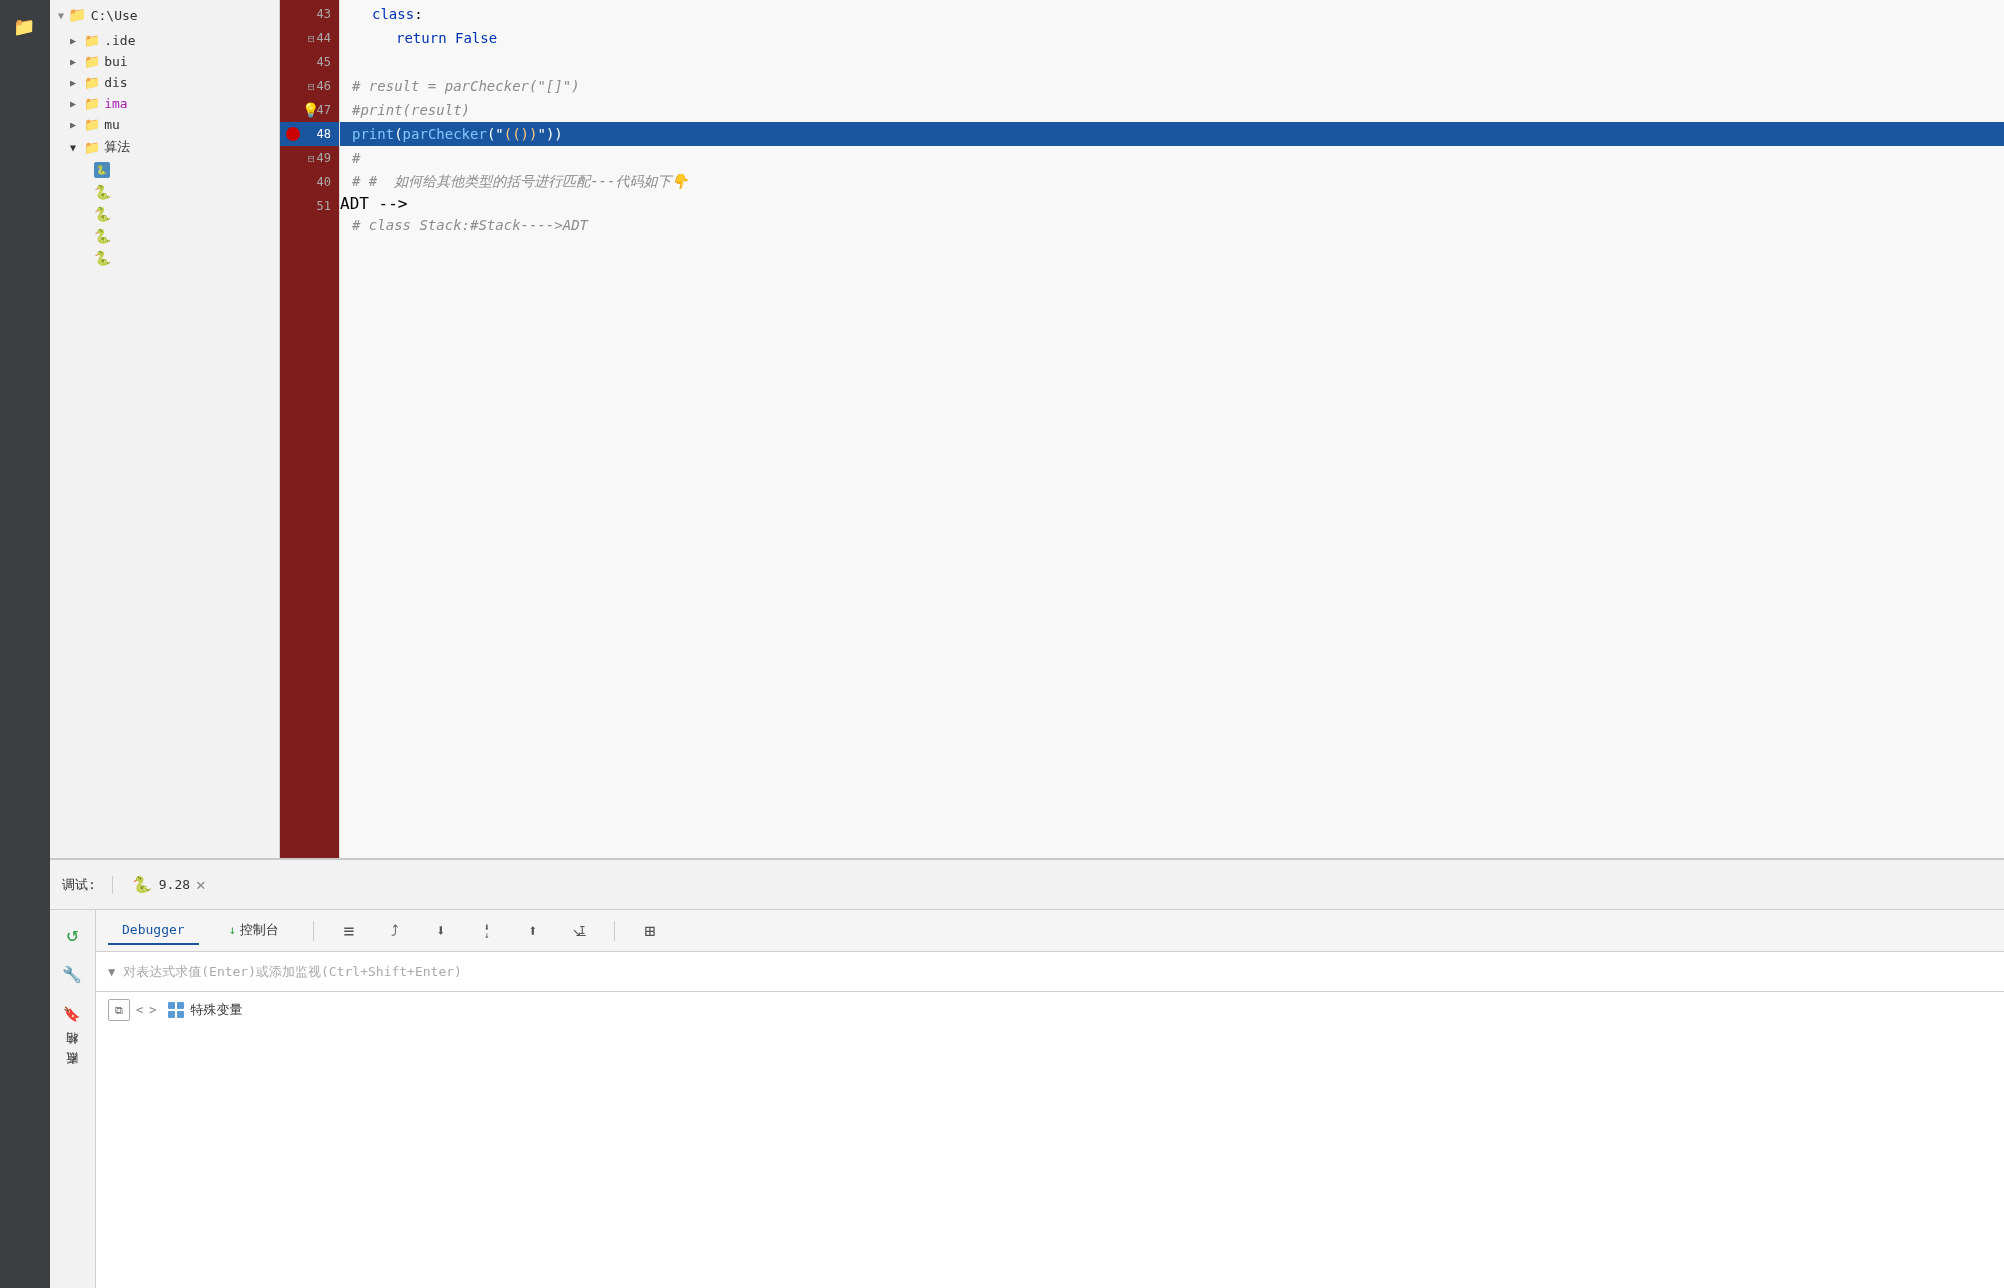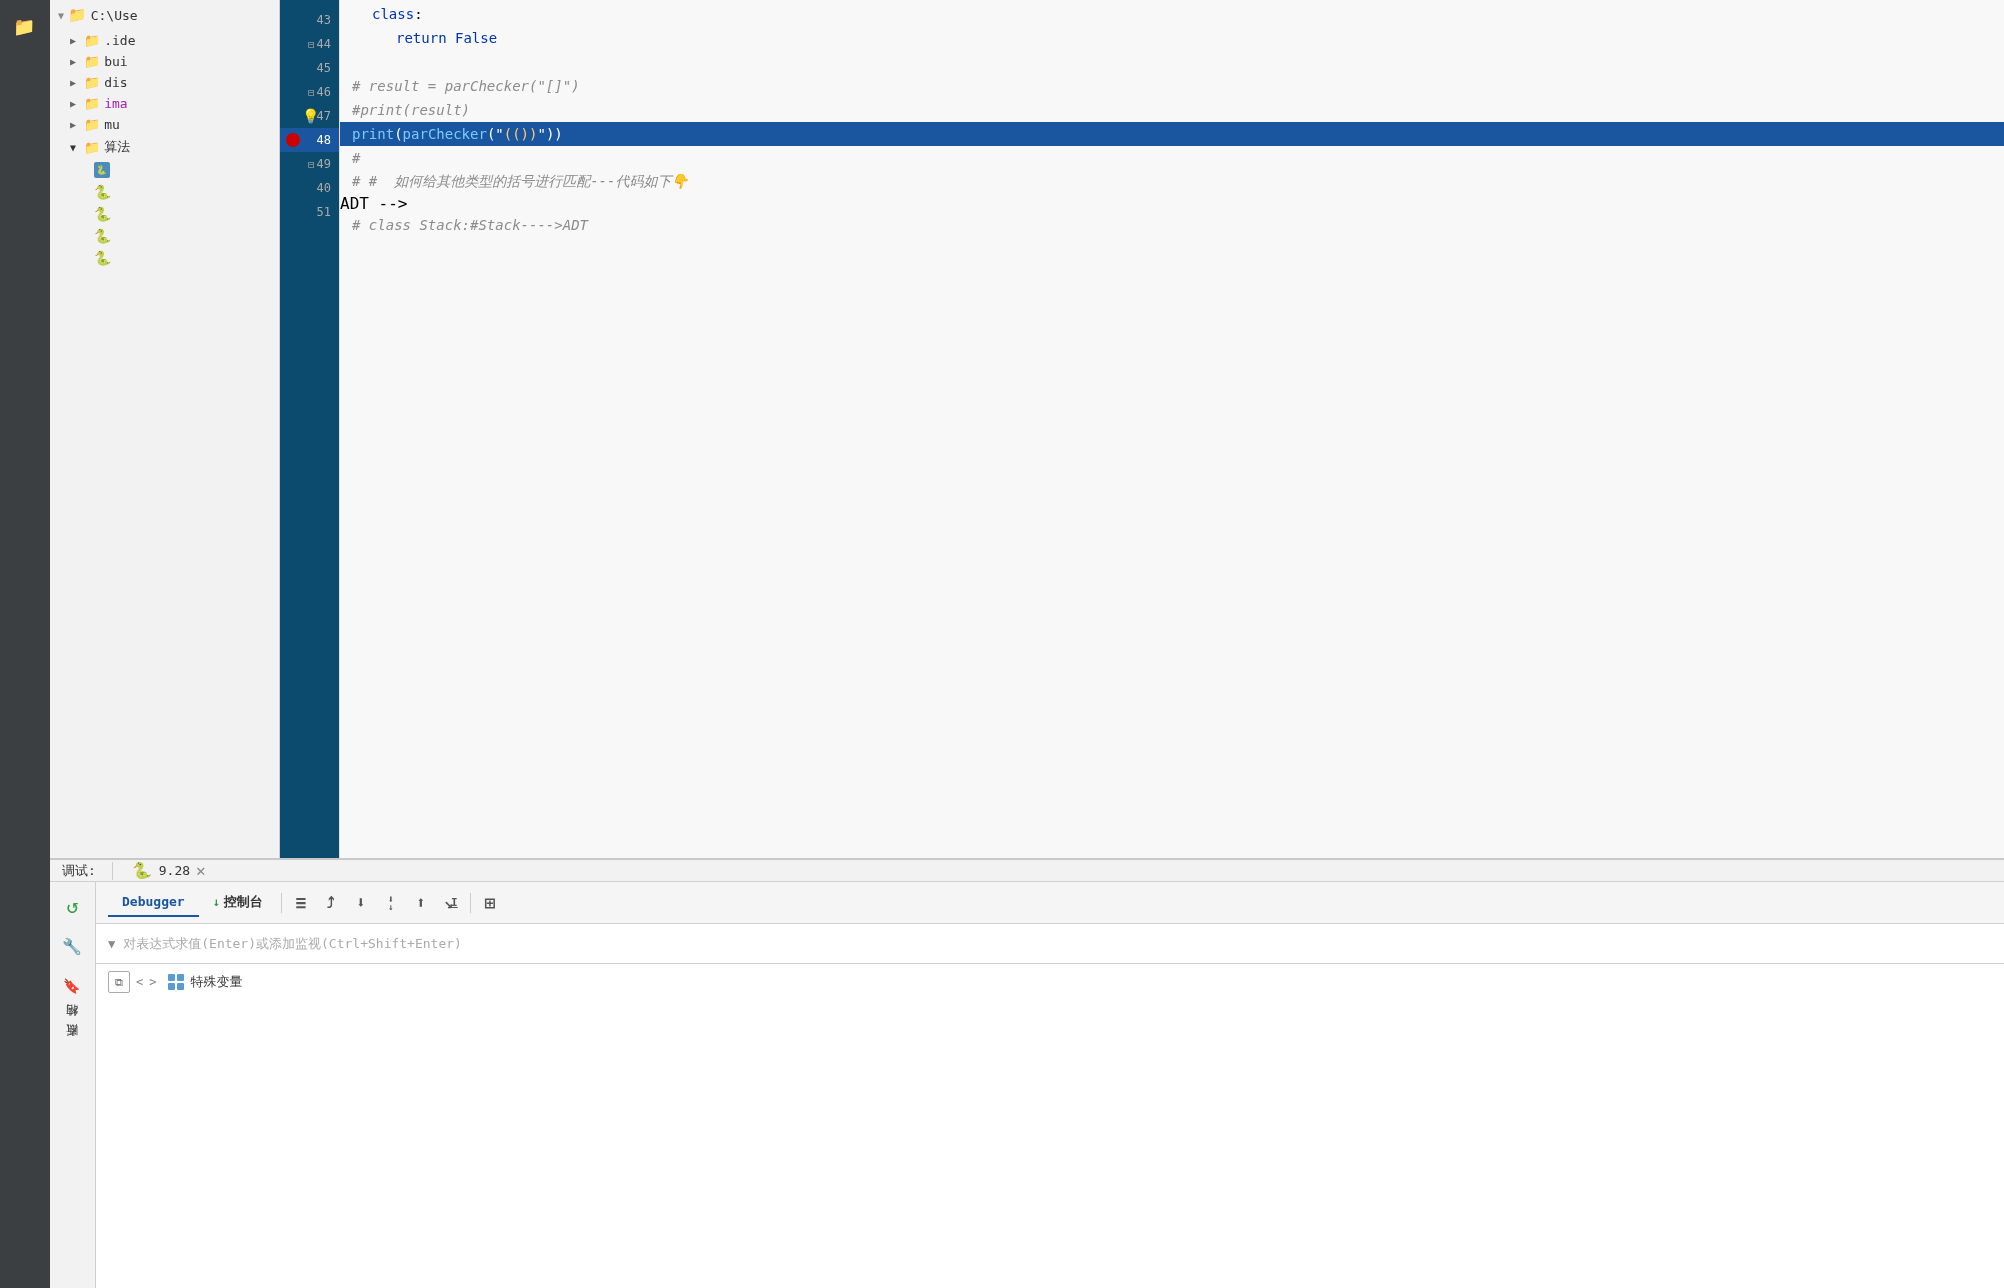--- a/index.html
+++ b/index.html
@@ -71,25 +71,25 @@
     }
 
     .code-content {
       flex: 1;
       overflow: hidden;
       display: flex;
     }
 
     .line-numbers {
       width: 60px;
-      background: #0c4a6e;
+      background: #7f1d1d;
       border-right: 1px solid #e0e0e0;
       display: flex;
       flex-direction: column;
-      padding-top: 8px;
+      padding-top: 2px;
       flex-shrink: 0;
     }
 
     .line-number-row {
       height: 24px;
       display: flex;
       align-items: center;
       justify-content: flex-end;
       padding-right: 8px;
       font-size: 12px;
@@ -148,21 +148,21 @@
     .debugger-panel {
       height: 430px;
       background: #f2f2f2;
       border-top: 2px solid #c8c8c8;
       display: flex;
       flex-direction: column;
       flex-shrink: 0;
     }
 
     .debugger-tab-bar {
-      height: 22px;
+      height: 50px;
       background: #f2f2f2;
       border-bottom: 1px solid #d0d0d0;
       display: flex;
       align-items: center;
       padding: 0 12px;
       gap: 20px;
       font-size: 13px;
       color: #666;
     }
 
@@ -214,22 +214,21 @@
       overflow: hidden;
     }
 
     .debug-toolbar-top {
       height: 42px;
       background: #f5f5f5;
       border-bottom: 1px solid #d0d0d0;
       display: flex;
       align-items: center;
       padding: 0 12px;
-      gap: 0;
-      font-weight: bold;
+      gap: 16px;
     }
 
     .debug-tab {
       padding: 6px 14px;
       font-size: 13px;
       color: #333;
       cursor: pointer;
       border-bottom: 2px solid transparent;
     }
 

